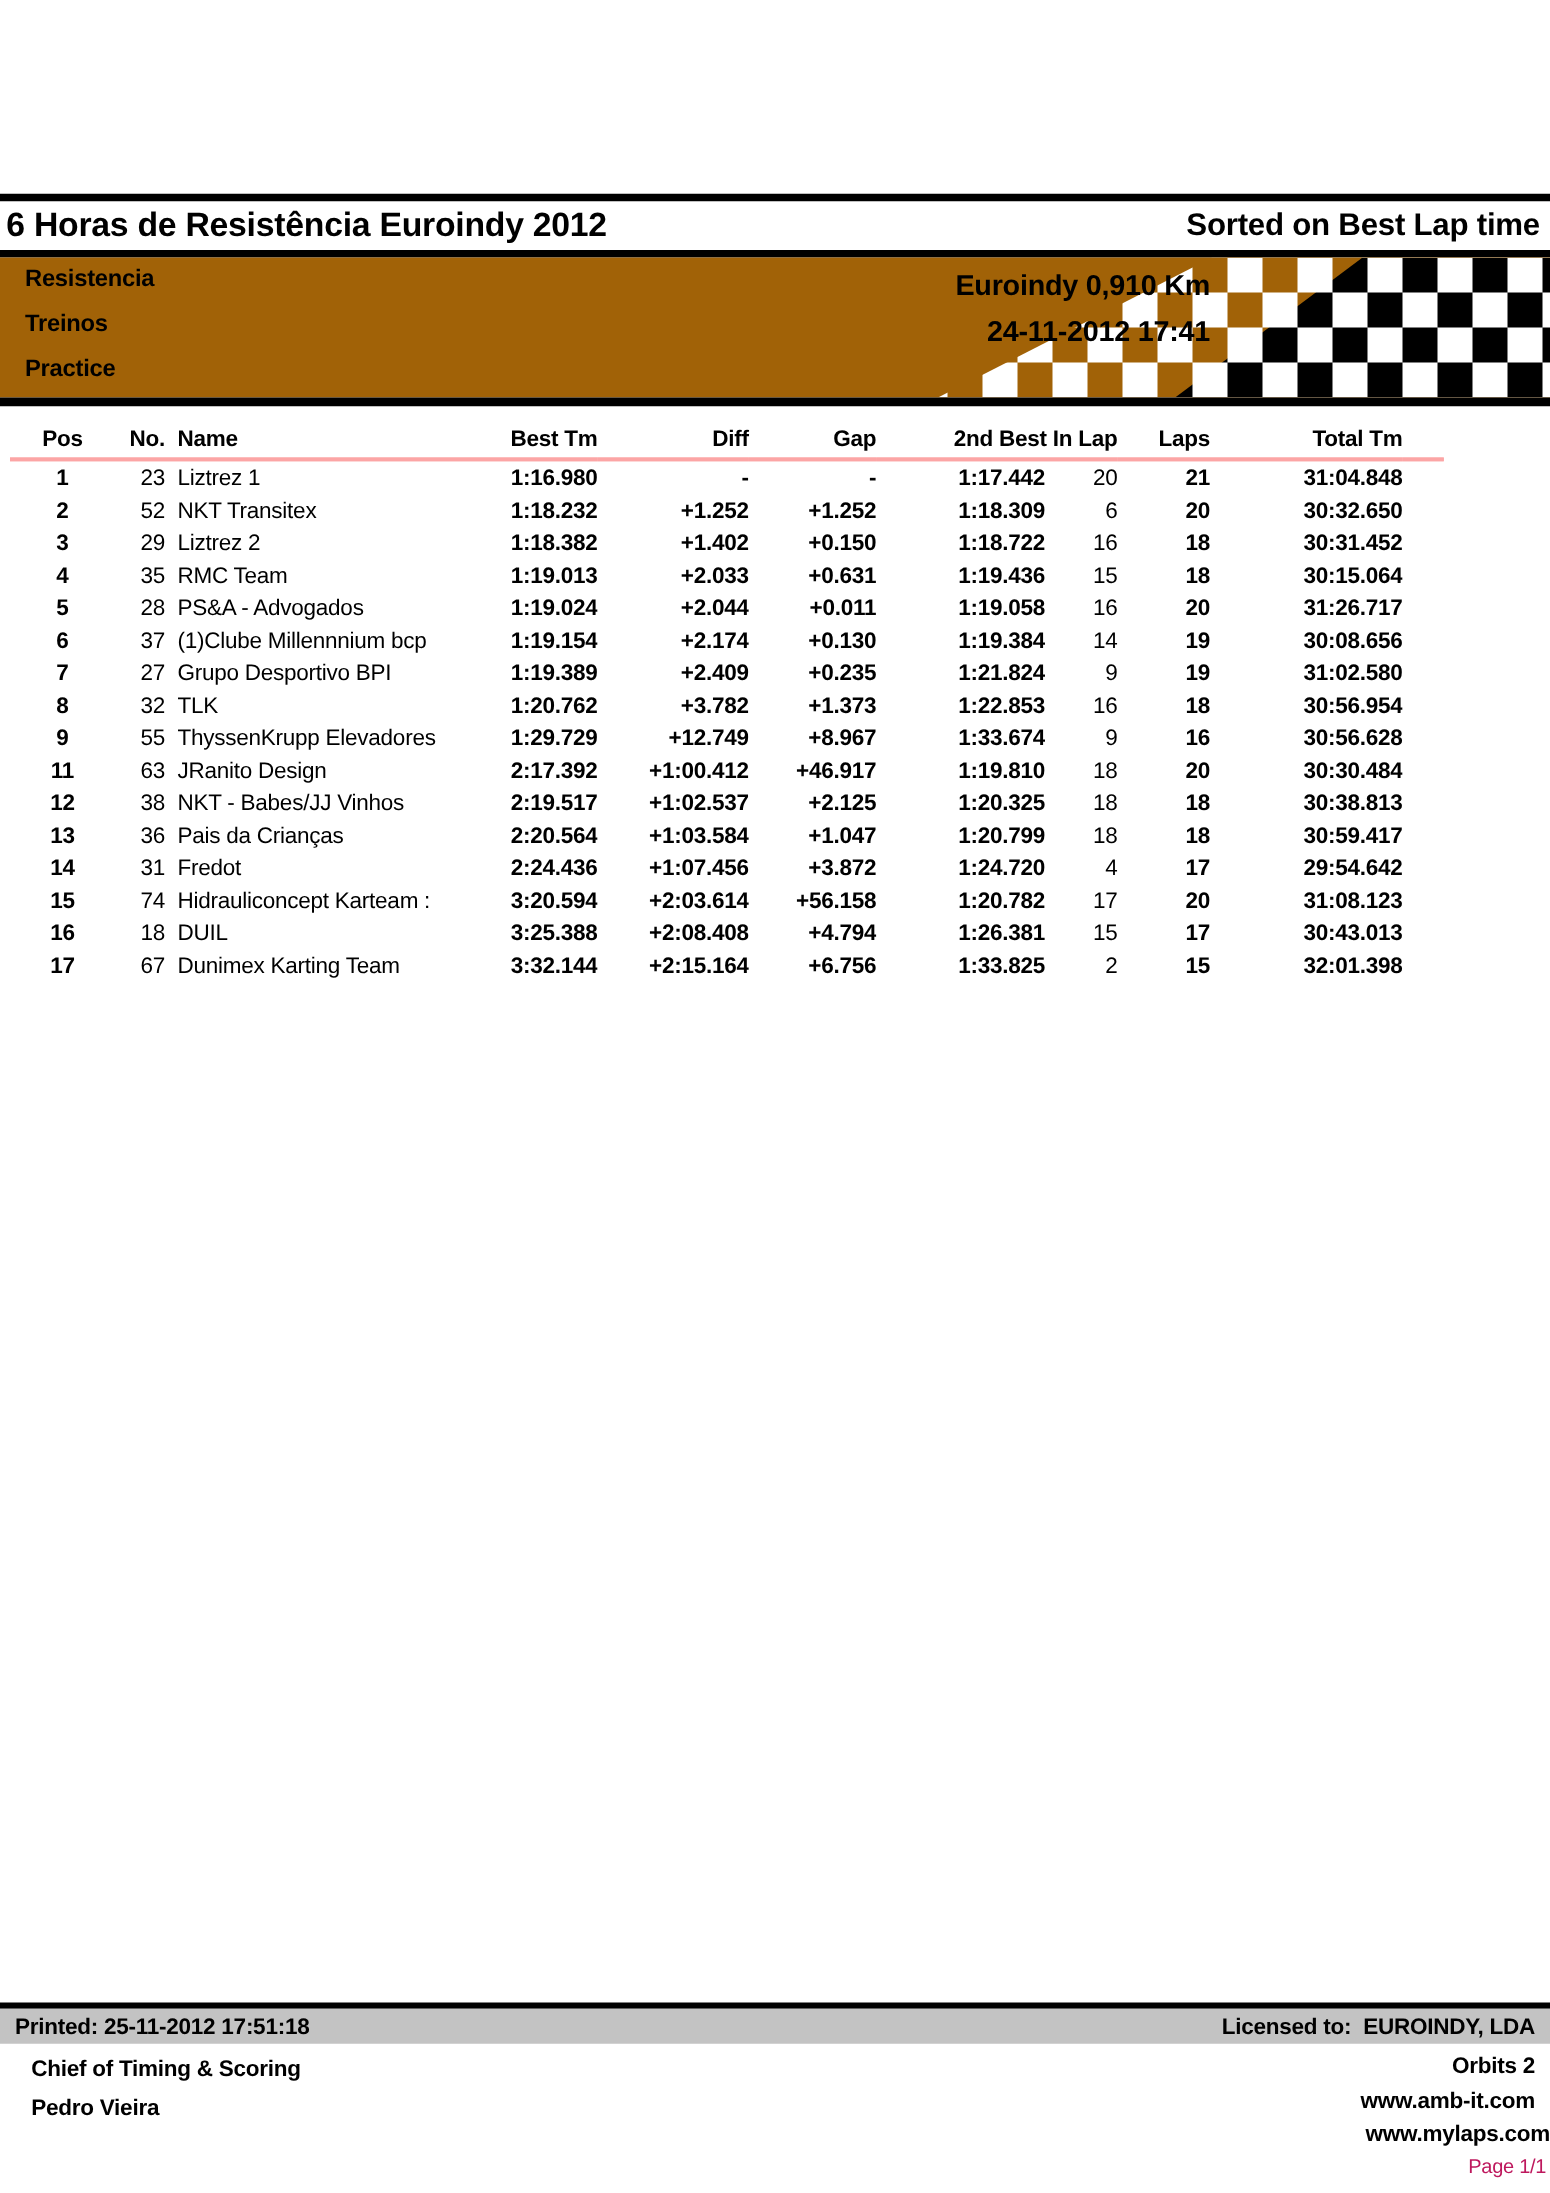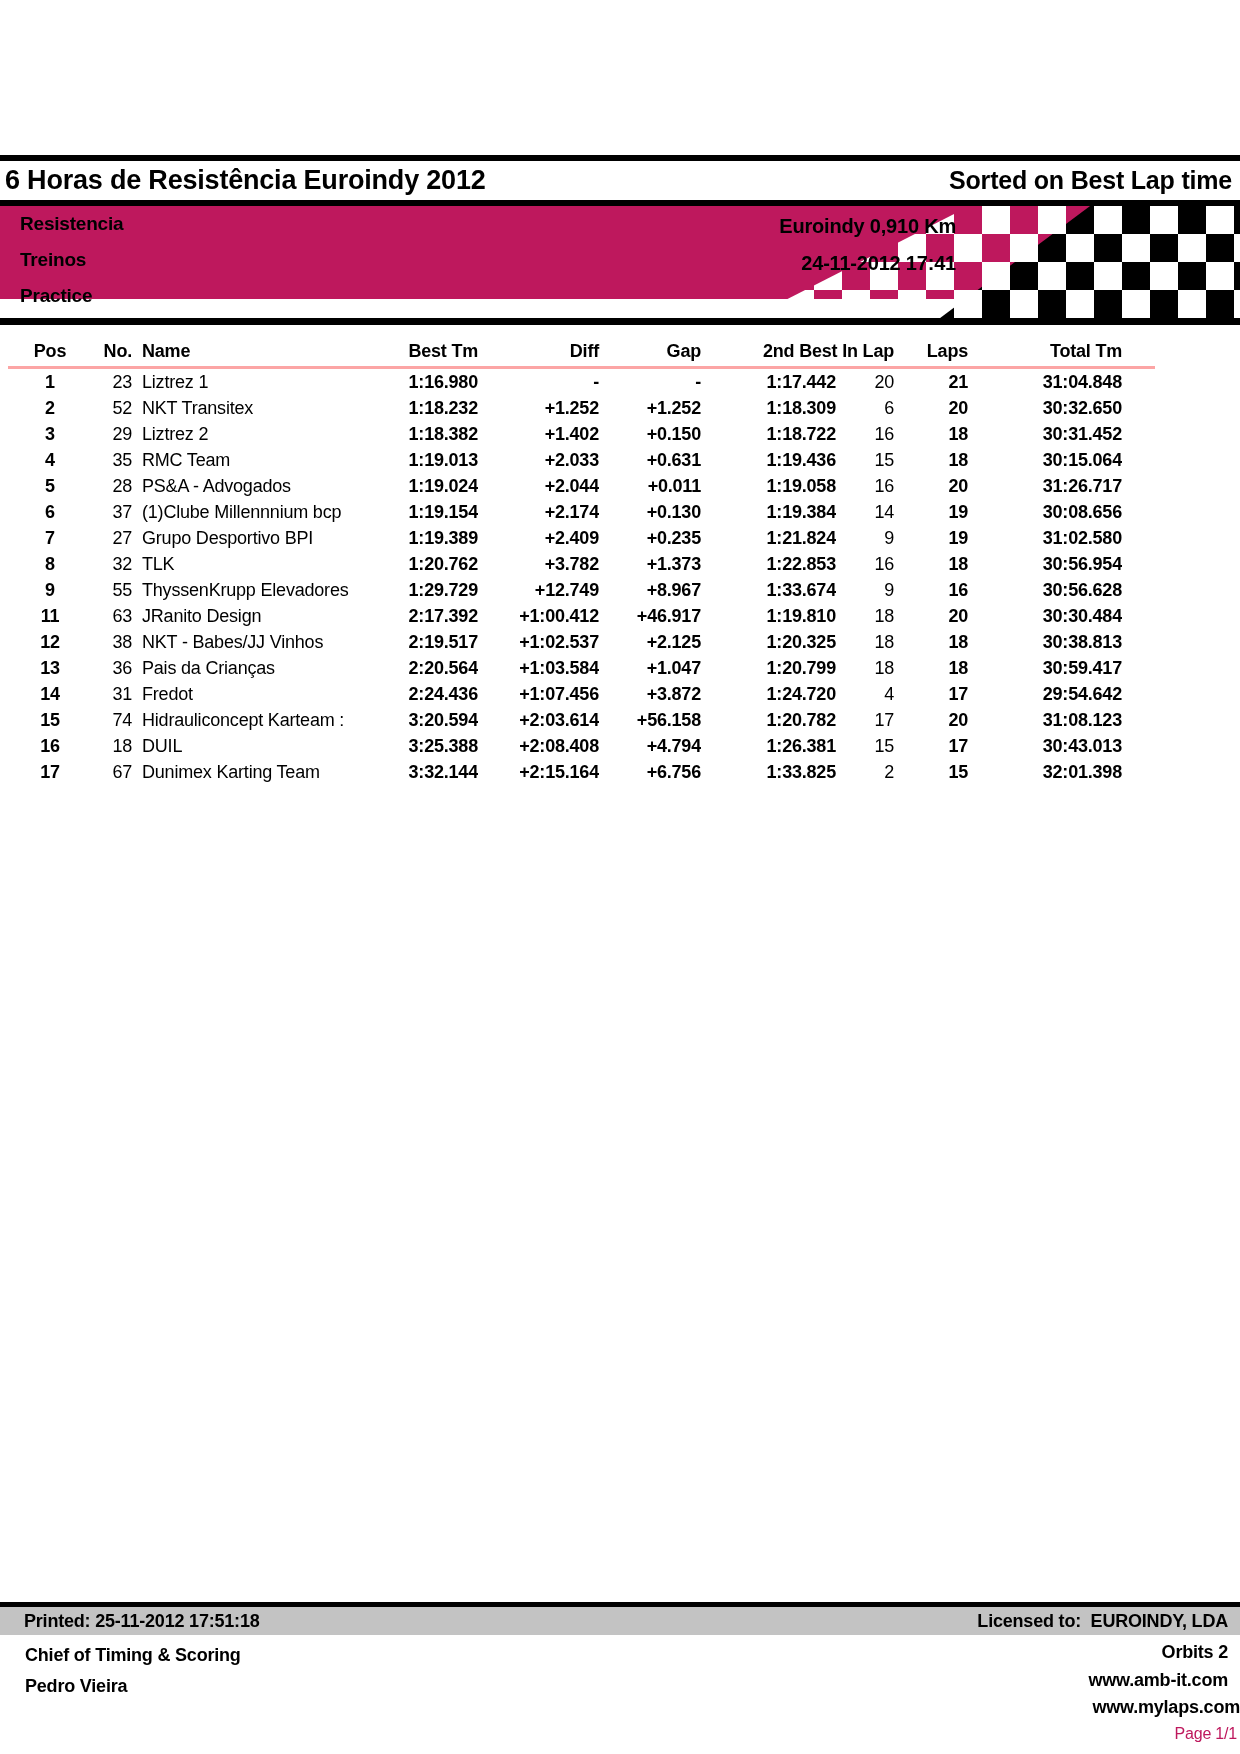--- a/index.html
+++ b/index.html
@@ -11,55 +11,55 @@
   .rule{position:absolute;left:0;width:1240px;background:#000;}
   .top-rule{top:155px;height:6px;}
   .band-rule1{top:200px;height:6px;}
   .band-rule2{top:318px;height:7px;}
   .footer-rule{top:1602px;height:5px;}
 
   .title-band{position:absolute;top:161px;left:0;width:1240px;height:39px;display:flex;justify-content:space-between;align-items:center;}
   .report-title{font-size:27px;font-weight:700;padding-left:5px;white-space:nowrap;}
   .sort-label{font-size:25px;font-weight:700;padding-right:8px;white-space:nowrap;}
 
-  .gray-band{position:absolute;top:206px;left:0;width:1240px;height:93px;background:#be185d;}
+  .gray-band{position:absolute;top:206px;left:0;width:1240px;height:112px;background:#a16207;}
   .flag{position:absolute;top:0;right:0;width:510px;height:112px;}
   .flag .layer{position:absolute;inset:0;background-size:56px 56px;background-position:0 0;}
   .flag .gw{
     background-image:conic-gradient(#ffffff 0 25%, rgba(0,0,0,0) 25% 50%, #ffffff 50% 75%, rgba(0,0,0,0) 75%);
     clip-path:polygon(47% 0, 100% 0, 100% 100%, 4% 100%);
   }
   .flag .bw{
     background-image:conic-gradient(#ffffff 0 25%, #000000 25% 50%, #ffffff 50% 75%, #000000 75%);
     clip-path:polygon(70.6% 0, 100% 0, 100% 100%, 41.2% 100%);
   }
   .band-label{position:absolute;left:20px;font-size:19px;font-weight:700;white-space:nowrap;}
   .band-label.l1{top:7px;}
   .band-label.l2{top:43px;}
   .band-label.l3{top:79px;}
-  .band-info{position:absolute;right:284px;font-size:20px;font-weight:700;white-space:nowrap;}
+  .band-info{position:absolute;right:272px;font-size:23px;font-weight:700;white-space:nowrap;}
   .band-info.i1{top:9px;}
   .band-info.i2{top:46px;}
 
   table.results{
     position:absolute;top:336px;left:8px;width:1147px;
     border-collapse:collapse;table-layout:fixed;font-size:18px;
   }
   table.results th{
     font-weight:700;height:30px;padding:0;vertical-align:middle;white-space:nowrap;
     border-bottom:3px solid #fca5a5;
   }
   table.results td{height:26px;padding:0;vertical-align:middle;white-space:nowrap;overflow:hidden;}
   .c-center{text-align:center;}
   .c-right{text-align:right;}
   .c-left{text-align:left;padding-left:10px !important;}
   .bold{font-weight:700;}
 
   .footer-gray{position:absolute;top:1607px;left:0;width:1240px;height:28px;background:#c3c3c3;display:flex;justify-content:space-between;align-items:center;font-size:18px;font-weight:700;}
-  .footer-gray .fl{padding-left:24px;white-space:nowrap;}
+  .footer-gray .fl{padding-left:12px;white-space:nowrap;}
   .footer-gray .fr{padding-right:12px;white-space:nowrap;}
   .f-line{position:absolute;font-size:18px;font-weight:700;white-space:nowrap;}
   .f-role{left:25px;top:1645px;}
   .f-name{left:25px;top:1676px;}
   .f-soft{right:12px;top:1642px;text-align:right;}
   .f-url1{right:12px;top:1670px;text-align:right;}
   .f-url2{right:0;top:1697px;}
   .f-page{right:3px;top:1725px;text-align:right;font-weight:400;font-size:16px;color:#be185d;}
 </style>
 </head>

